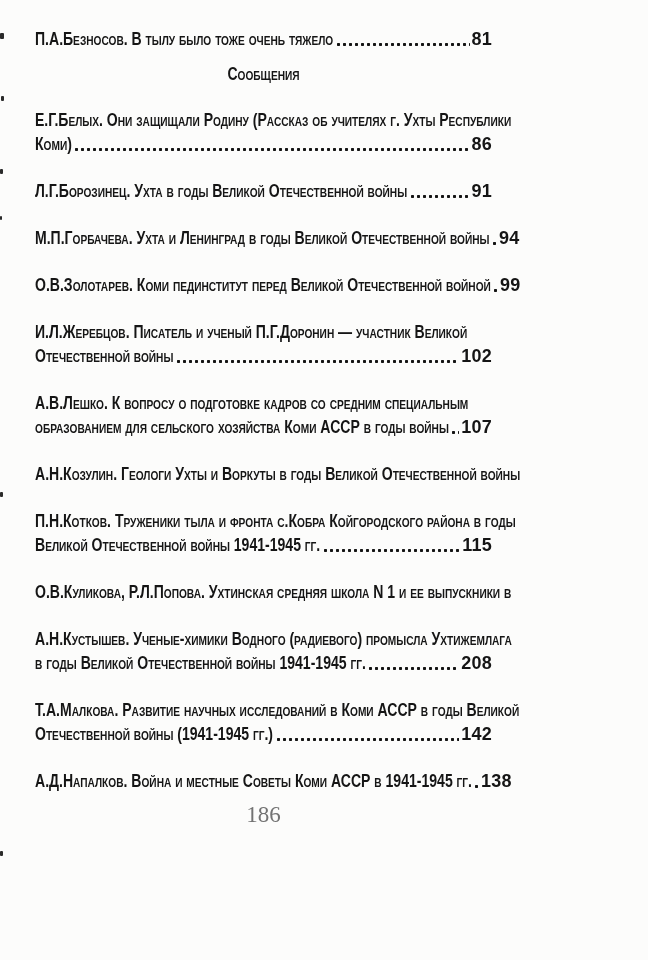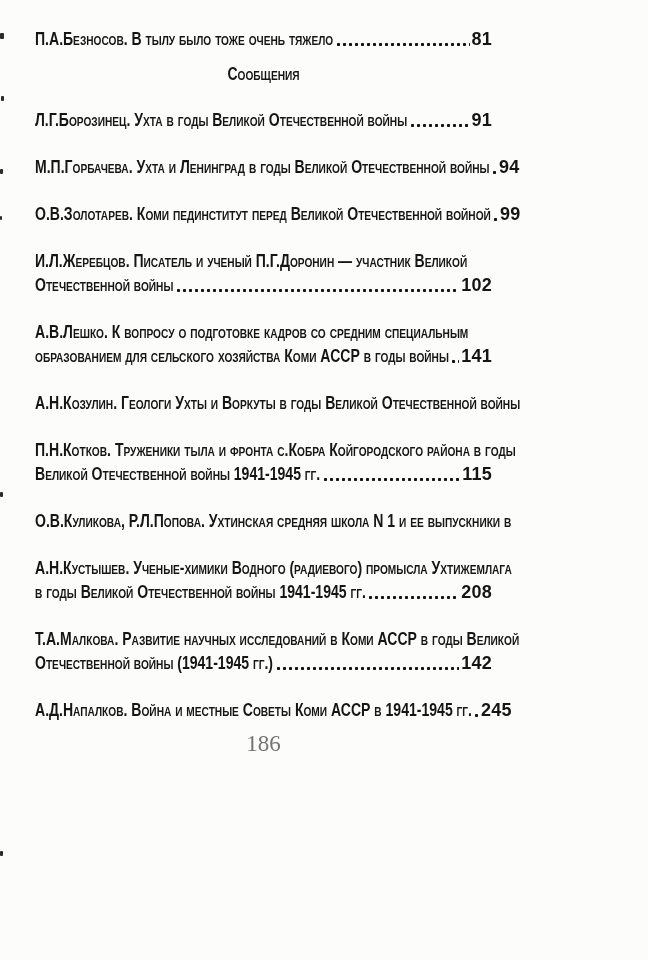--- a/index.html
+++ b/index.html
@@ -93,20 +93,28 @@
         <div class="last">
           <span class="t" style="width: 299px; transform: scaleX(0.78);">П.А.Безносов. В тылу было тоже очень тяжело</span>
           <span class="leader"></span>
           <span class="pg">81</span>
         </div>
       </div>
     </div>
   <div class="heading">Сообщения</div>
   <div class="entries" id="entries-main">
       <div class="entry">
+        <div class="line" style="transform: scaleX(0.78);">Е.Г.Белых. Они защищали Родину (Рассказ об учителях г. Ухты Республики</div>
+        <div class="last">
+          <span class="t" style="width: 37px; transform: scaleX(0.78);">Коми)</span>
+          <span class="leader"></span>
+          <span class="pg">86</span>
+        </div>
+      </div>
+      <div class="entry">
         <div class="last">
           <span class="t" style="width: 373px; transform: scaleX(0.78);">Л.Г.Борозинец. Ухта в годы Великой Отечественной войны</span>
           <span class="leader"></span>
           <span class="pg">91</span>
         </div>
       </div>
       <div class="entry">
         <div class="last">
           <span class="t" style="width: 455px; transform: scaleX(0.78);">М.П.Горбачева. Ухта и Ленинград в годы Великой Отечественной войны</span>
           <span class="leader"></span>
@@ -126,21 +134,21 @@
           <span class="t" style="width: 139px; transform: scaleX(0.78);">Отечественной войны</span>
           <span class="leader"></span>
           <span class="pg">102</span>
         </div>
       </div>
       <div class="entry">
         <div class="line" style="transform: scaleX(0.78);">А.В.Лешко. К вопросу о подготовке кадров со средним специальным</div>
         <div class="last">
           <span class="t" style="width: 414px; transform: scaleX(0.78);">образованием для сельского хозяйства Коми АССР в годы войны</span>
           <span class="leader"></span>
-          <span class="pg">141</span>
+          <span class="pg">107</span>
         </div>
       </div>
       <div class="entry">
         <div class="last">
           <span class="t" style="width: 486px; transform: scaleX(0.78);">А.Н.Козулин. Геологи Ухты и Воркуты в годы Великой Отечественной войны</span>
           <span class="leader hidden"></span>
           <span class="pg">190</span>
         </div>
       </div>
       <div class="entry">
@@ -167,21 +175,21 @@
         <div class="last">
           <span class="t" style="width: 239px; transform: scaleX(0.78);">Отечественной войны (1941-1945 гг.)</span>
           <span class="leader"></span>
           <span class="pg">142</span>
         </div>
       </div>
       <div class="entry">
         <div class="last">
           <span class="t" style="width: 437px; transform: scaleX(0.78);">А.Д.Напалков. Война и местные Советы Коми АССР в 1941-1945 гг.</span>
           <span class="leader"></span>
-          <span class="pg">245</span>
+          <span class="pg">138</span>
         </div>
       </div>
     </div>
   <div class="footer">186</div>
 </div>
 
 <div class="speck" style="left:0; top:33px;  width:4px; height:6px;"></div>
 <div class="speck" style="left:1px; top:96px;  width:3px; height:5px;"></div>
 <div class="speck" style="left:0; top:169px; width:3px; height:5px;"></div>
 <div class="speck" style="left:0; top:216px; width:2px; height:4px;"></div>

